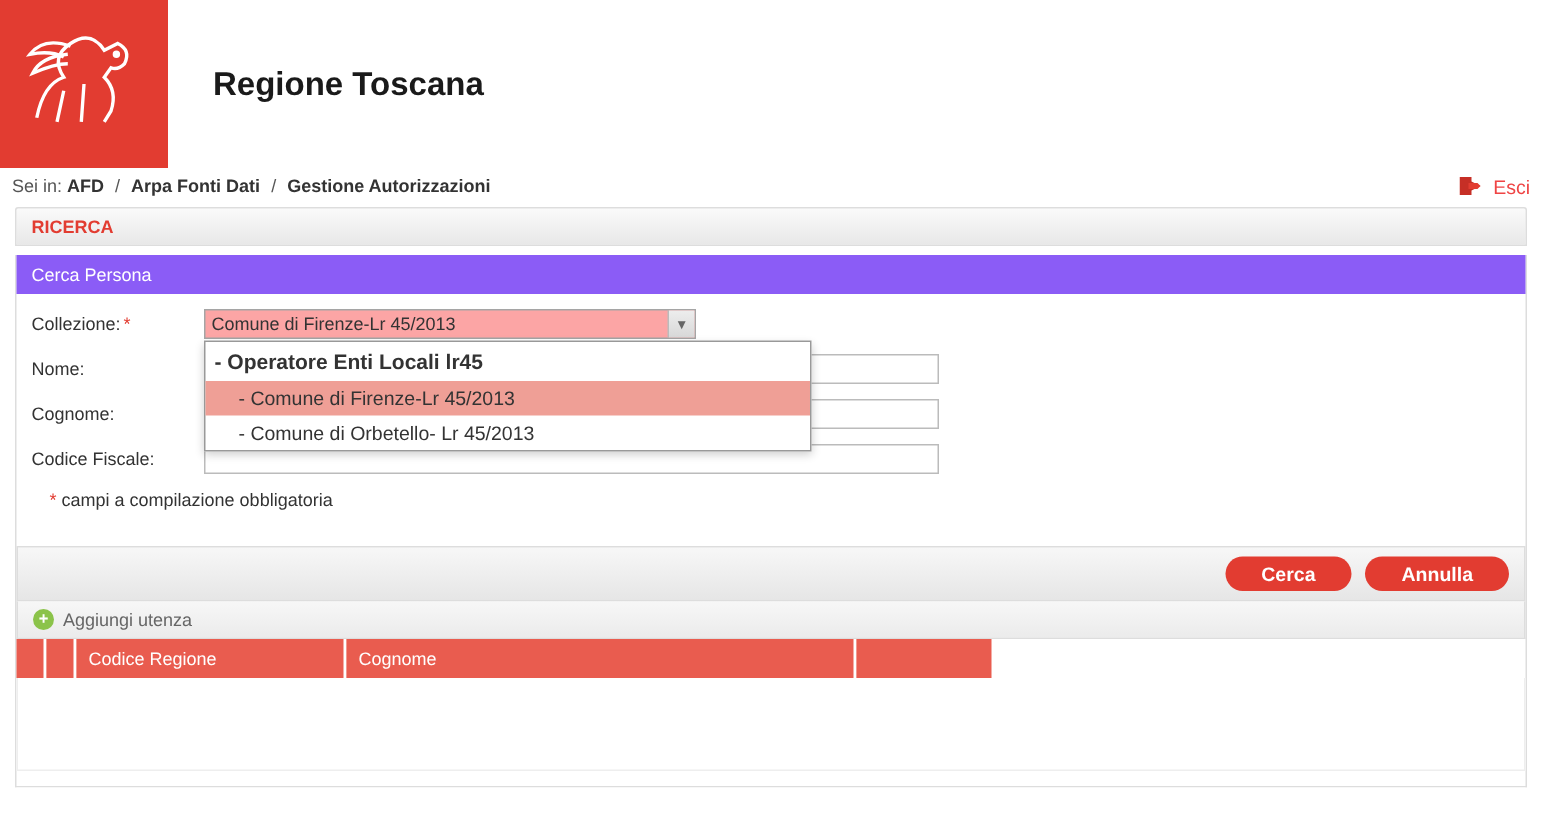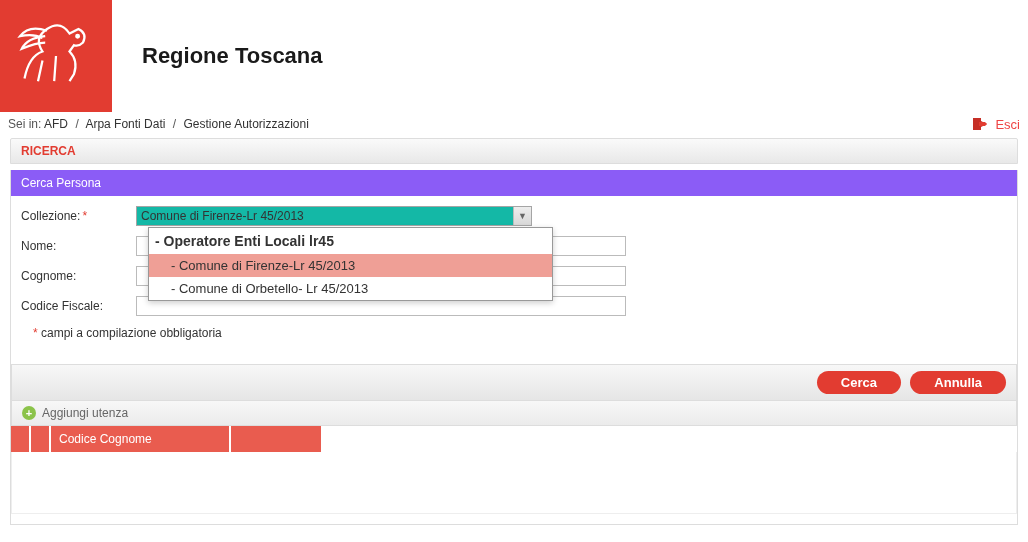--- a/index.html
+++ b/index.html
@@ -6,43 +6,43 @@
     body { font-family: Arial, Helvetica, sans-serif; font-size: 12px; color: #333; width: 1028px; }
     
     .header { display: flex; align-items: center; padding: 0; }
     .logo-box { width: 112px; height: 112px; background: #e23c31; display: flex; align-items: center; justify-content: center; }
     .logo-box svg { width: 90px; height: 90px; }
     .region-title { font-size: 22px; font-weight: bold; margin-left: 30px; color: #1a1a1a; font-family: Arial, sans-serif; text-align: right; }
     
     .topbar { display: flex; justify-content: space-between; align-items: center; padding: 4px 8px 6px 8px; font-size: 12px; color: #555; }
     .breadcrumb span { color: #555; }
     .breadcrumb .sep { margin: 0 4px; }
-    .breadcrumb .bold { font-weight: normal; color: #333; }
+    .breadcrumb .bold { font-weight: bold; color: #333; }
     .logout { display: flex; align-items: flex-end; gap: 6px; color: #ef4444; text-decoration: none; font-size: 13px; }
     .logout .icon { width: 16px; height: 16px; display: inline-flex; align-items: center; justify-content: center; }
     
     .content { padding: 0 10px; border-radius: 11px; }
     
     .ricerca-bar { background: linear-gradient(#fafafa, #e8e8e8); border: 1px solid #ddd; border-radius: 2px 2px 0 0; padding: 5px 10px; color: #e23c31; font-weight: bold; font-size: 12px; }
     
     .panel { background: #fff; border: 1px solid #ddd; border-top: none; padding: 0 0 10px 0; }
     .panel-header-red { background: #8b5cf6; color: #fff; padding: 6px 10px; font-size: 12px; margin: 6px 0 0 0; }
     
     .form-area { padding: 10px 10px 4px 10px; position: relative; }
     .form-row { display: flex; align-items: center; margin-bottom: 10px; }
     .form-label { width: 115px; font-size: 12px; color: #333; }
     .req { color: #e23c31; margin-left: 2px; }
     .text-input { width: 490px; height: 20px; border: 1px solid #bbb; padding: 1px 4px; font-size: 12px; }
     
     .combo-wrapper { position: relative; }
-    .combo-display { width: 396px; height: 20px; background: #14b8a6; border: 1px solid #a5a5a5; display: flex; align-items: center; }
+    .combo-display { width: 328px; height: 20px; background: #fca5a5; border: 1px solid #a5a5a5; display: flex; align-items: center; }
     .combo-display .combo-text { flex: 1; padding: 0 4px; font-size: 12px; color: #333; }
     .combo-arrow { width: 18px; height: 100%; background: linear-gradient(#ededed, #d8d8d8); border-left: 1px solid #bbb; display: flex; align-items: center; justify-content: center; color: #666; font-size: 9px; }
     
-    .dropdown { position: absolute; top: 21px; left: 12px; width: 405px; background: #fff; border: 1px solid #999; box-shadow: 0 2px 6px rgba(0,0,0,0.2); z-index: 10; }
+    .dropdown { position: absolute; top: 21px; left: 0; width: 405px; background: #fff; border: 1px solid #999; box-shadow: 0 2px 6px rgba(0,0,0,0.2); z-index: 10; }
     .dropdown-item { padding: 4px 8px; font-size: 13px; cursor: pointer; }
     .dropdown-item.group-header { font-weight: bold; padding: 5px 6px; font-size: 14px; }
     .dropdown-item.option { padding-left: 22px; }
     .dropdown-item.selected { background: #ef9f96; }
     
     .hint { color: #333; font-size: 12px; padding: 0 10px; }
     .hint .req { color: #e23c31; }
     
     .action-bar { background: linear-gradient(#f7f7f7, #e6e6e6); border: 1px solid #ddd; margin-top: 20px; padding: 6px 10px; text-align: right; }
     .btn { display: inline-block; background: #e23c31; color: #fff; border: none; border-radius: 12px; padding: 4px 24px; font-size: 13px; font-weight: bold; margin-left: 6px; cursor: pointer; }
@@ -146,18 +146,19 @@
     </div>
 
     <div class="add-row">
       <span class="add-icon">+</span>
       <span>Aggiungi utenza</span>
     </div>
 
     <div class="table-header">
       <div class="th th-small"></div>
       <div class="th th-small"></div>
-      <div class="th th-cf">Codice Cognome</div>
+      <div class="th th-cf">Codice Regione</div>
+      <div class="th th-cognome">Cognome</div>
       <div class="th th-end"></div>
     </div>
     <div class="table-body"></div>
   </div>
 </div>
 
 </body></html>

